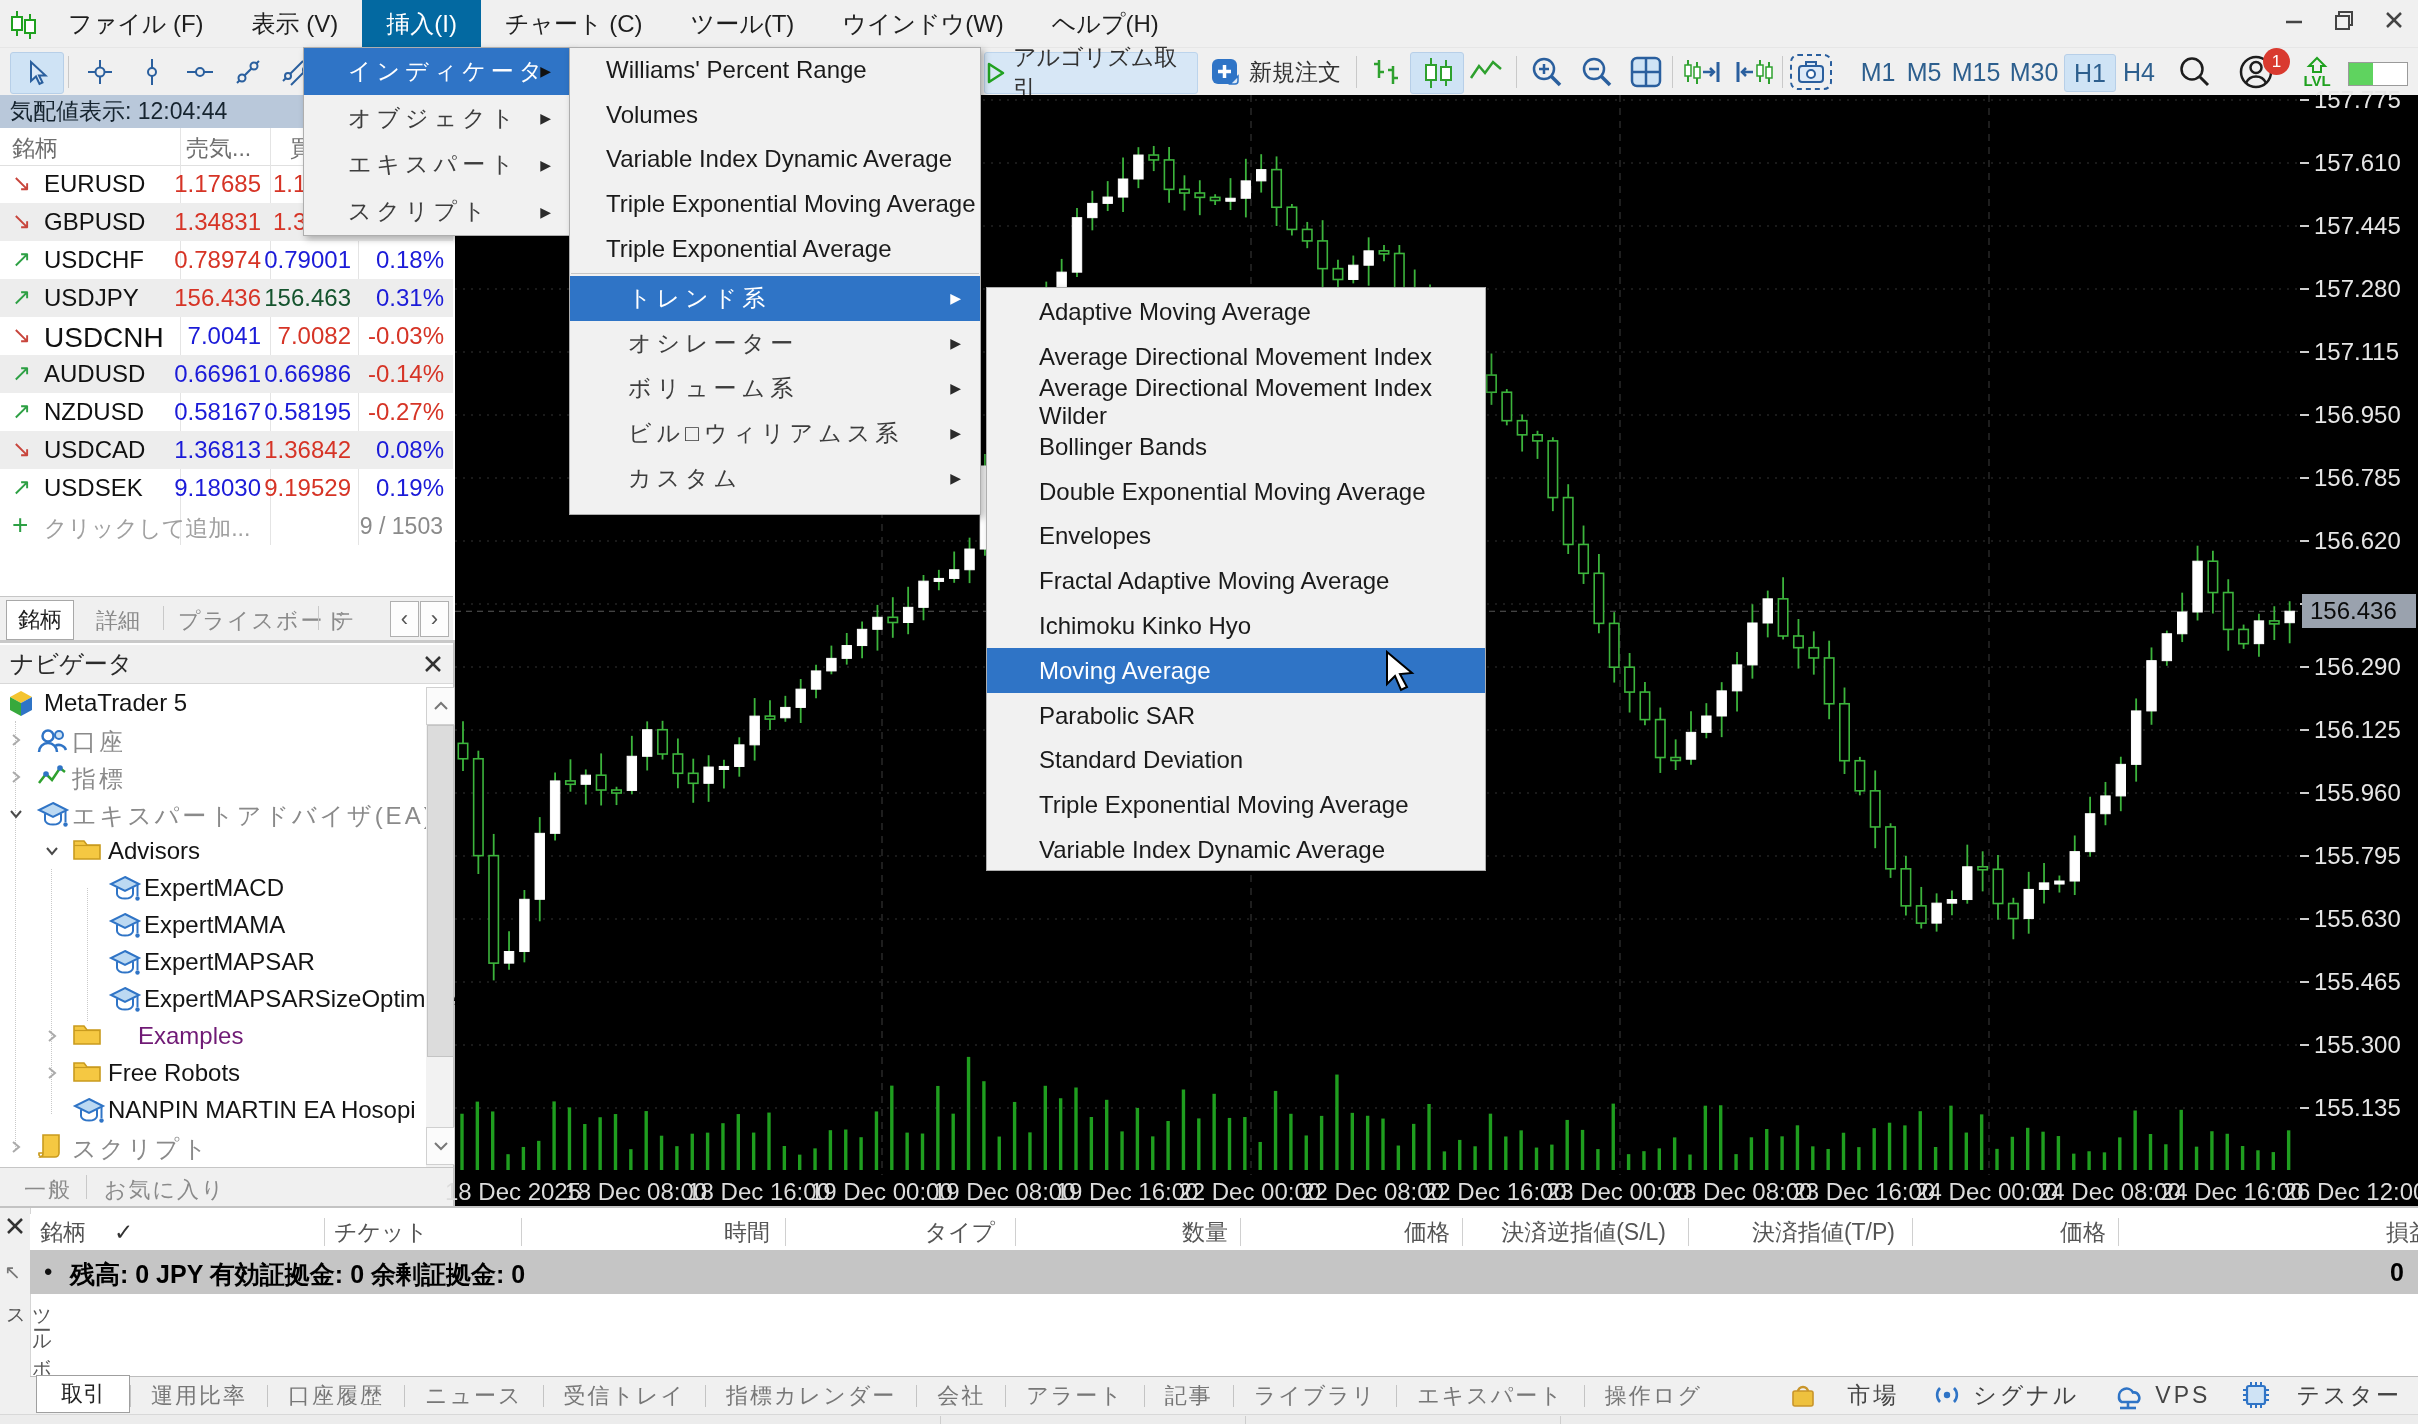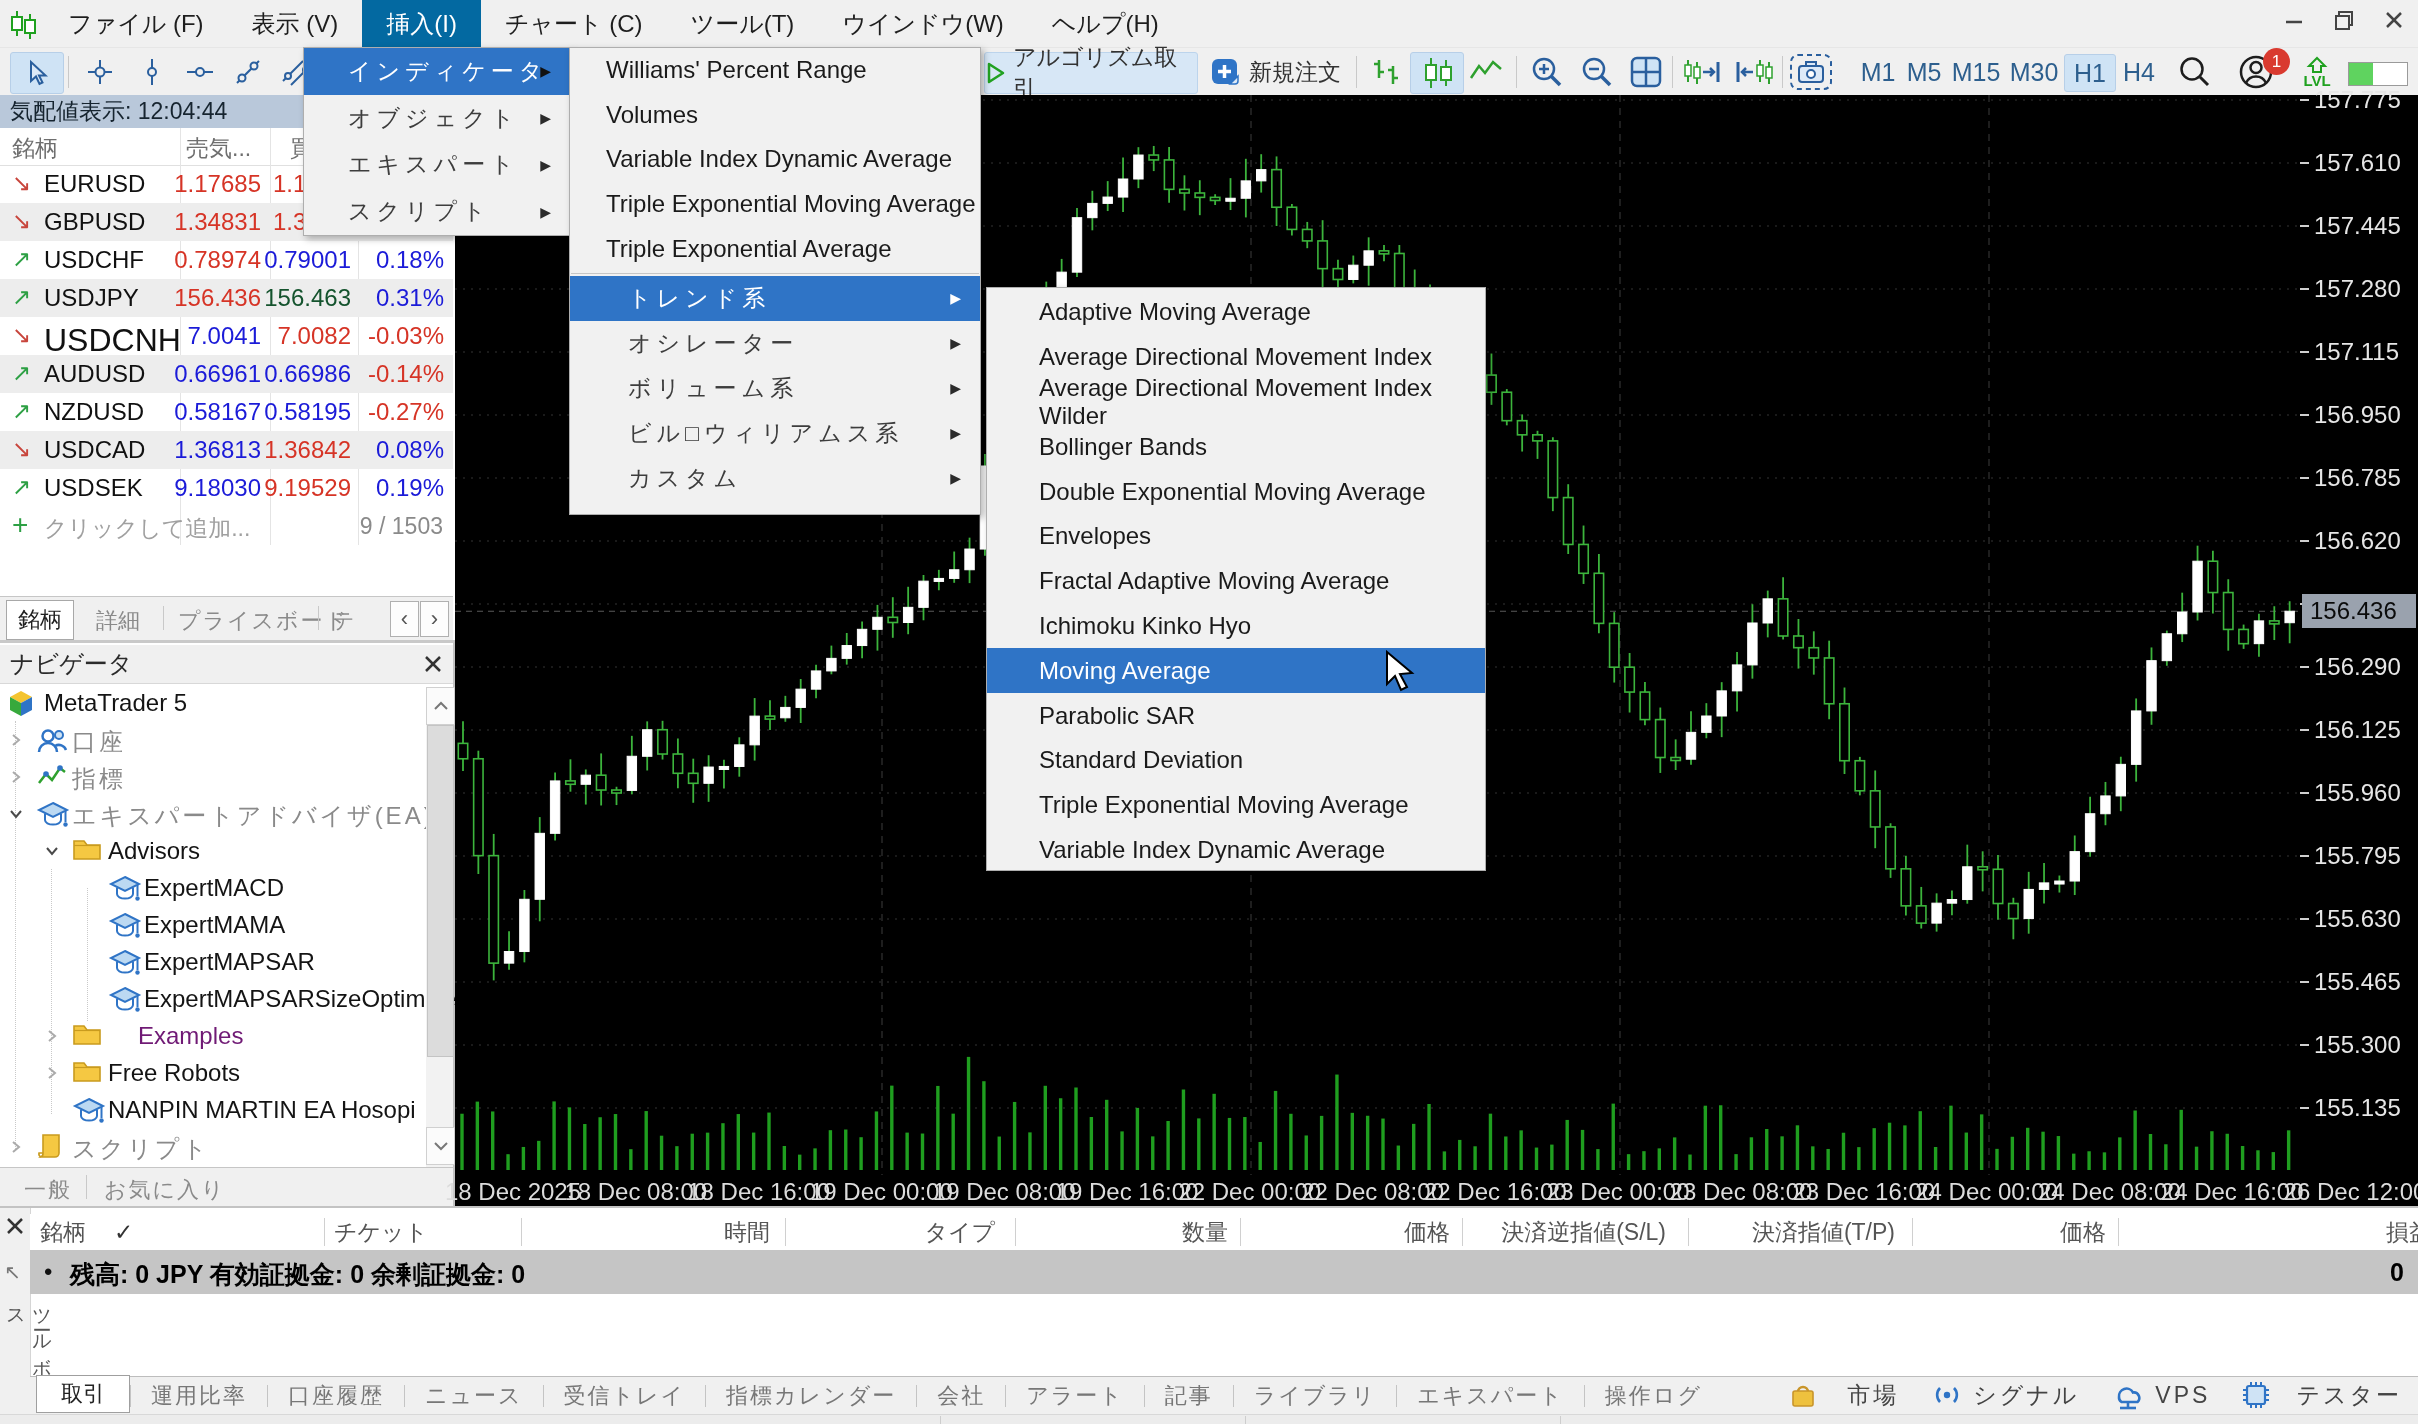--- a/index.html
+++ b/index.html
@@ -317,21 +317,21 @@
         </div>
         <div class="mw-row mw-shade" style="top: 184px;">
           <div style="position: absolute; left: 12px; top: 5px; font-size: 23px; color: rgb(45, 160, 68);">↗</div>
           <div style="position: absolute; left: 44px; top: 5px; font-size: 24px; color: rgb(17, 17, 17);">USDJPY</div>
           <div class="num" style="position: absolute; right: 192px; top: 5px; color: rgb(214, 52, 38);">156.436</div>
           <div class="num" style="position: absolute; right: 102px; top: 5px; color: #14532d;">156.463</div>
           <div class="num" style="position: absolute; right: 9px; top: 5px; color: rgb(27, 27, 216);">0.31%</div>
         </div>
         <div class="mw-row" style="top: 222px;">
           <div style="position: absolute; left: 12px; top: 5px; font-size: 23px; color: rgb(200, 69, 60);">↘</div>
-          <div style="position: absolute; left: 44px; top: 5px; font-size: 32px; color: rgb(17, 17, 17);">USDCNH</div>
+          <div style="position: absolute; left: 44px; top: 5px; font-size: 28px; color: rgb(17, 17, 17);">USDCNH</div>
           <div class="num" style="position: absolute; right: 192px; top: 5px; color: rgb(27, 27, 216);">7.0041</div>
           <div class="num" style="position: absolute; right: 102px; top: 5px; color: rgb(214, 52, 38);">7.0082</div>
           <div class="num" style="position: absolute; right: 9px; top: 5px; color: rgb(214, 52, 38);">-0.03%</div>
         </div>
         <div class="mw-row mw-shade" style="top: 260px;">
           <div style="position: absolute; left: 12px; top: 5px; font-size: 23px; color: rgb(45, 160, 68);">↗</div>
           <div style="position: absolute; left: 44px; top: 5px; font-size: 24px; color: rgb(17, 17, 17);">AUDUSD</div>
           <div class="num" style="position: absolute; right: 192px; top: 5px; color: rgb(27, 27, 216);">0.66961</div>
           <div class="num" style="position: absolute; right: 102px; top: 5px; color: rgb(27, 27, 216);">0.66986</div>
           <div class="num" style="position: absolute; right: 9px; top: 5px; color: rgb(214, 52, 38);">-0.14%</div>

